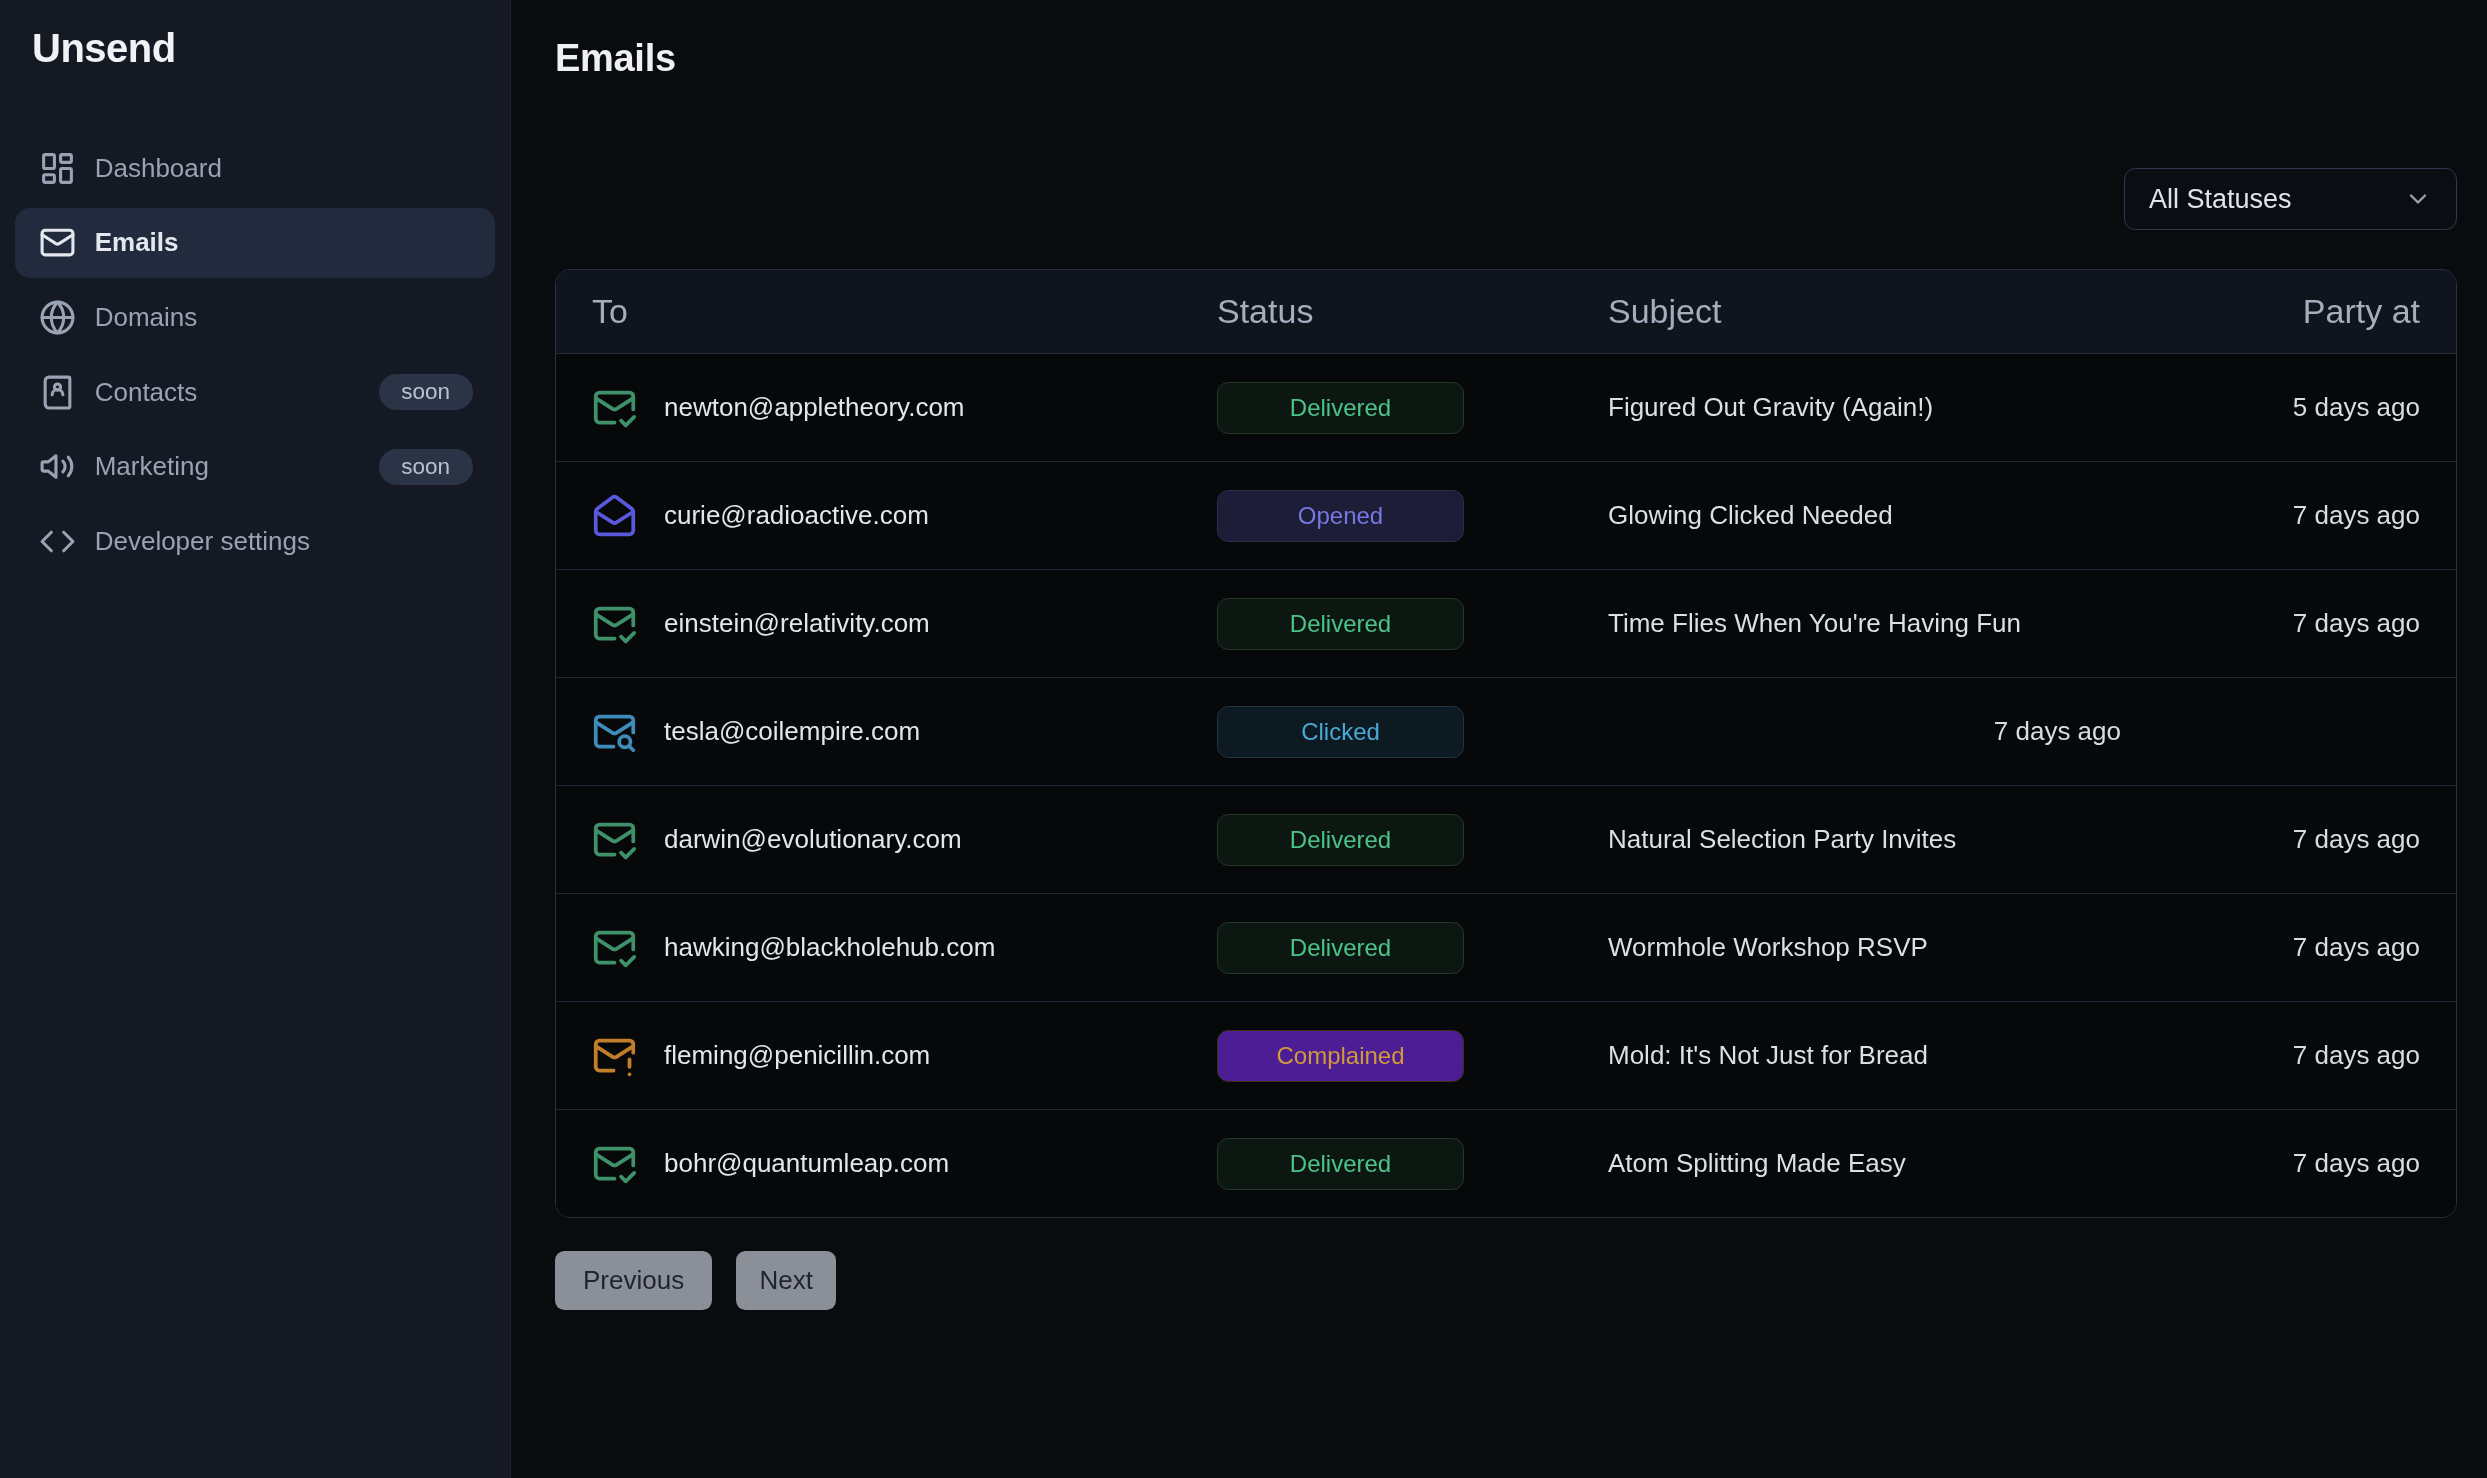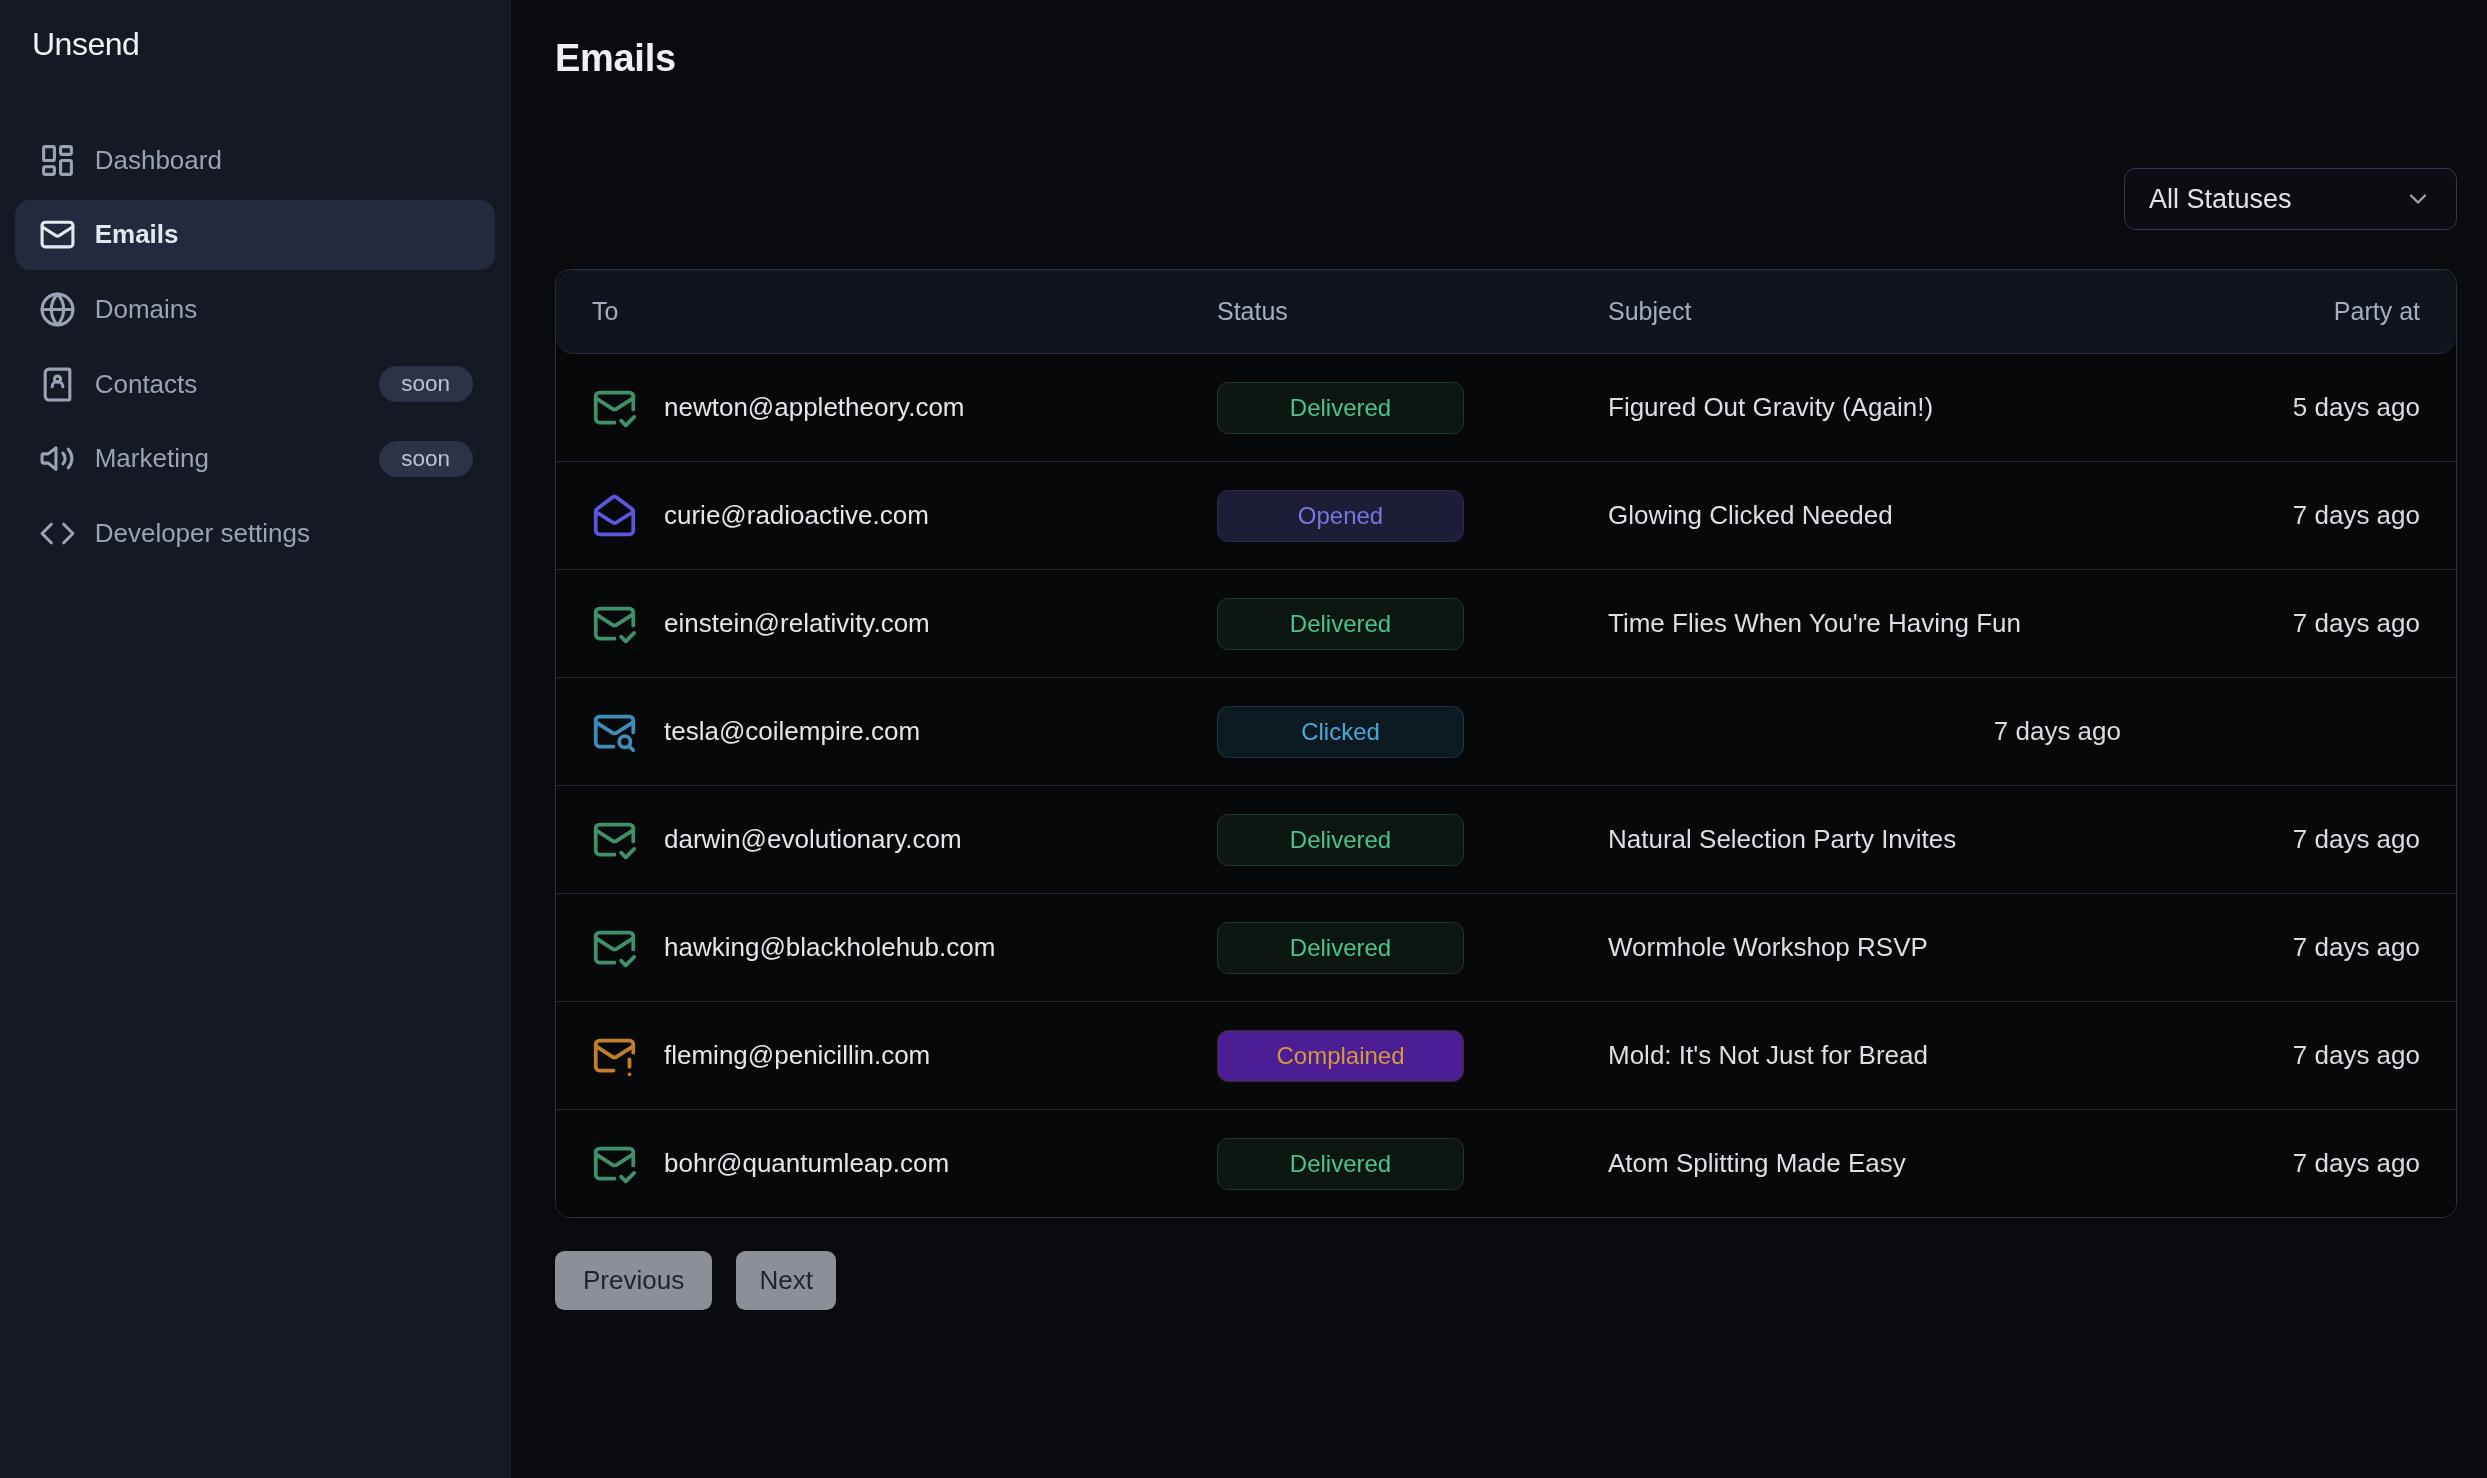--- a/index.html
+++ b/index.html
@@ -11,21 +11,21 @@
   }
   .app{display:flex;width:2487px;height:1478px;}
 
   
   .sidebar{
     width:511px;min-width:511px;height:100%;
     background:#151924;border-right:0.9px solid #1d2330;
     box-sizing:border-box;padding:26px 15px 0 15px;
   }
   .brand{
-    font-size:32px;font-weight:400;color:#f0f2f5;
+    font-size:40px;font-weight:700;color:#f0f2f5;
     letter-spacing:-0.5px;padding-left:17px;margin-bottom:62px;
   }
   .nav-item{
     display:flex;align-items:center;
     height:70px;margin-bottom:4.7px;border-radius:15px;
     padding:0 22.5px 0 24px;box-sizing:border-box;
     color:#99a3b4;font-size:26px;font-weight:500;cursor:pointer;
   }
   .nav-item.active{background:#222b3d;color:#e3e8ef;font-weight:600;}
   .nav-item .nicon{width:37px;height:37px;margin-right:18.7px;flex:0 0 37px;display:flex;align-items:center;}
@@ -58,21 +58,21 @@
     overflow:hidden;background:#070809;
   }
   .trow{
     display:grid;
     grid-template-columns:625px 391px 1fr 299px;
     align-items:center;
     padding:0 36px;
   }
   .thead{
     height:83px;background:#10141d;border-bottom:0.9px solid #242c3c;
-    color:#a4aebd;font-size:25px;font-weight:500;border-radius:18px;
+    color:#a4aebd;font-size:34px;font-weight:500;
   }
   .th-right{text-align:right;}
   .drow{height:107px;border-top:0.9px solid #1f2736;background:#070809;cursor:pointer;}
   .drow:first-child{border-top:none;}
   .cell-to{display:flex;align-items:center;gap:27px;}
   .cell-to .micon{width:45px;height:45px;flex:0 0 45px;}
   .cell-to .micon svg{width:45px;height:45px;display:block;}
   .to-text{font-size:26px;font-weight:500;color:#e3e6eb;}
   .status-badge{
     display:inline-flex;align-items:center;justify-content:center;

